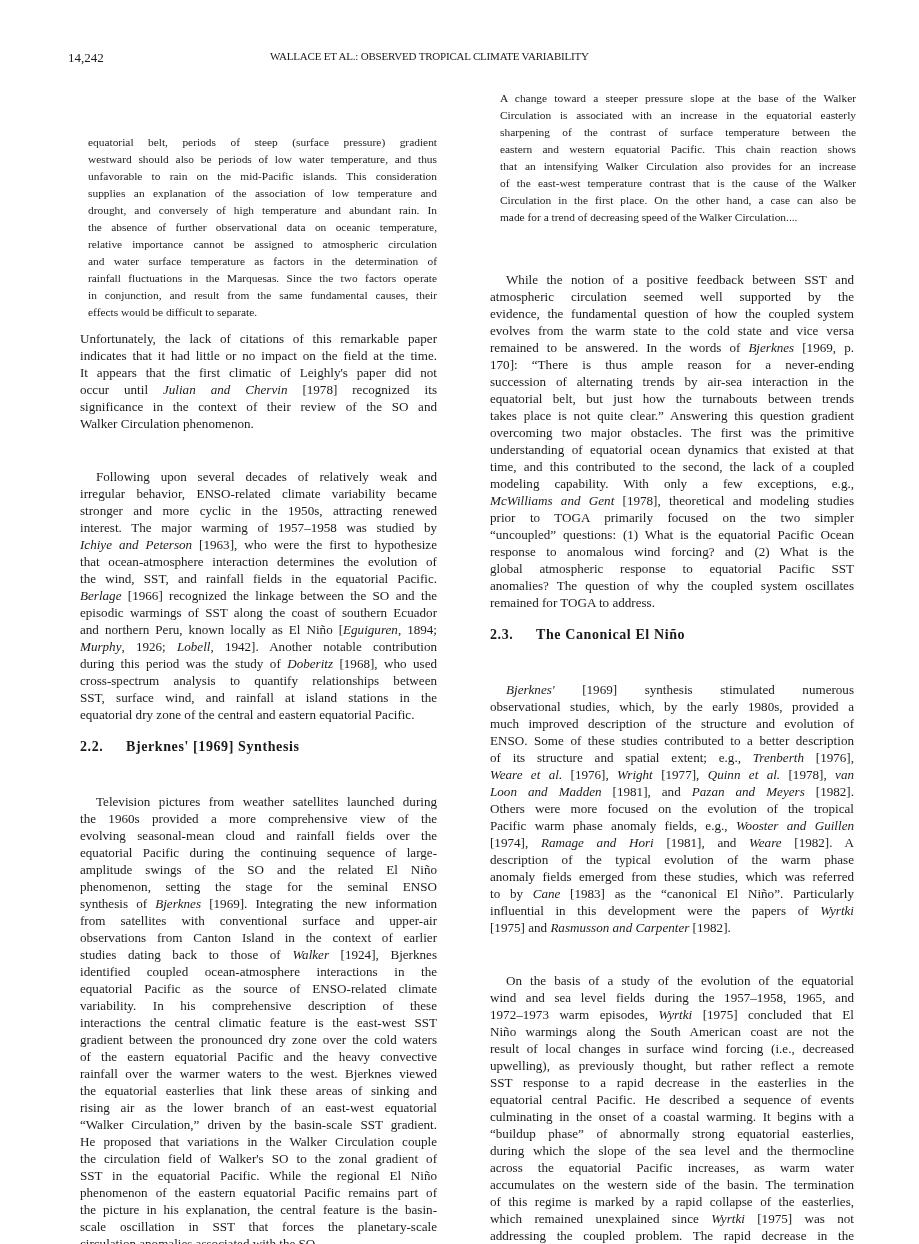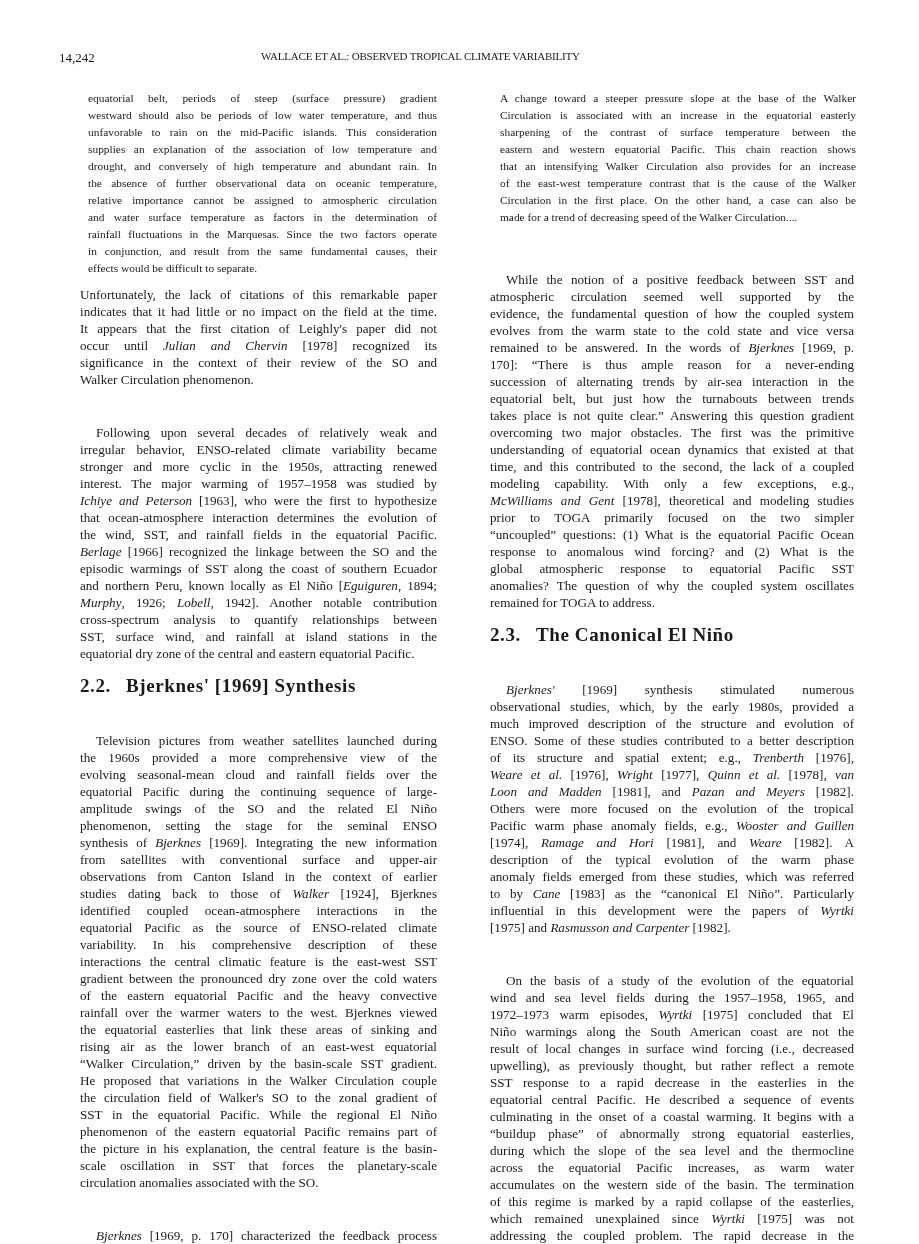--- a/index.html
+++ b/index.html
@@ -1,34 +1,34 @@
 <!DOCTYPE html>
 <html><head>
 <meta charset="utf-8">
 <style>
   html, body { margin: 0; padding: 0; background: #ffffff; }
   body {
     width: 919px; height: 1244px; position: relative; overflow: hidden;
     font-family: "Liberation Serif", "DejaVu Serif", serif; color: #1a1a1a;
   }
-  .header { position: absolute; top: 50px; left: 59px; right: 20px; height: 20px; }
+  .header { position: absolute; top: 50px; left: 68px; right: 20px; height: 20px; }
   .page-num { position: absolute; left: 0; top: 0; font-size: 13px; }
   .running-title { position: absolute; left: 202px; top: 0; font-size: 11px; letter-spacing: -0.2px; }
   .col { position: absolute; }
   .col-left { left: 80px; top: 90px; width: 357px; }
   .col-right { left: 490px; top: 90px; width: 364px; }
   .line { display: block; text-align: justify; text-align-last: justify; white-space: nowrap; overflow: visible; }
   .line.last { text-align-last: left; }
   .quote .line { font-size: 11.4px; height: 17px; line-height: 17px; }
   .body .line { font-size: 13.1px; height: 17px; line-height: 17px; }
-  .quote-left { margin-left: 8px; width: 349px; }
+  .quote-left { margin-left: 8px; width: 349px; margin-top: 44px; }
   .quote-right { margin-left: 10px; width: 356px; }
   .indent { padding-left: 16px; margin-top: 36px; }
   .gap { height: 9px; }
-  .heading { font-weight: bold; font-size: 19px; height: 20px; line-height: 20px; margin: 14px 0 4px 0; letter-spacing: 0.6px; }
+  .heading { font-weight: bold; font-size: 14px; height: 20px; line-height: 20px; margin: 14px 0 4px 0; letter-spacing: 0.6px; }
   .heading .num { display: inline-block; width: 46px; }
   i { font-style: italic; }
 </style>
 </head>
 <body>
 
 <div class="header">
   <span class="page-num">14,242</span>
   <span class="running-title">WALLACE ET AL.: OBSERVED TROPICAL CLIMATE VARIABILITY</span>
 </div>
@@ -44,37 +44,38 @@
       <span class="line">relative importance cannot be assigned to atmospheric circulation</span>
       <span class="line">and water surface temperature as factors in the determination of</span>
       <span class="line">rainfall fluctuations in the Marquesas. Since the two factors operate</span>
       <span class="line">in conjunction, and result from the same fundamental causes, their</span>
       <span class="line last">effects would be difficult to separate.</span>
     </div>
   <div class="gap"></div>
   <div class="body">
       <span class="line">Unfortunately, the lack of citations of this remarkable paper</span>
       <span class="line">indicates that it had little or no impact on the field at the time.</span>
-      <span class="line">It appears that the first citation of Leighly's paper did not</span>
+      <span class="line">It appears that the first climatic of Leighly's paper did not</span>
       <span class="line">occur until <i>Julian and Chervin</i> [1978] recognized its</span>
       <span class="line">significance in the context of their review of the SO and</span>
       <span class="line last">Walker Circulation phenomenon.</span>
     </div>
   <div class="body">
       <span class="line indent">Following upon several decades of relatively weak and</span>
       <span class="line">irregular behavior, ENSO-related climate variability became</span>
       <span class="line">stronger and more cyclic in the 1950s, attracting renewed</span>
       <span class="line">interest. The major warming of 1957–1958 was studied by</span>
       <span class="line"><i>Ichiye and Peterson</i> [1963], who were the first to hypothesize</span>
       <span class="line">that ocean-atmosphere interaction determines the evolution of</span>
       <span class="line">the wind, SST, and rainfall fields in the equatorial Pacific.</span>
       <span class="line"><i>Berlage</i> [1966] recognized the linkage between the SO and the</span>
       <span class="line">episodic warmings of SST along the coast of southern Ecuador</span>
       <span class="line">and northern Peru, known locally as El Niño [<i>Eguiguren</i>, 1894;</span>
       <span class="line"><i>Murphy</i>, 1926; <i>Lobell</i>, 1942]. Another notable contribution</span>
+      <span class="line">during this period was the study of <i>Doberitz</i> [1968], who used</span>
       <span class="line">cross-spectrum analysis to quantify relationships between</span>
       <span class="line">SST, surface wind, and rainfall at island stations in the</span>
       <span class="line last">equatorial dry zone of the central and eastern equatorial Pacific.</span>
     </div>
   <div class="heading">
     <span class="num">2.2.</span><span>Bjerknes' [1969] Synthesis</span>
   </div>
   <div class="body">
       <span class="line indent">Television pictures from weather satellites launched during</span>
       <span class="line">the 1960s provided a more comprehensive view of the</span>

